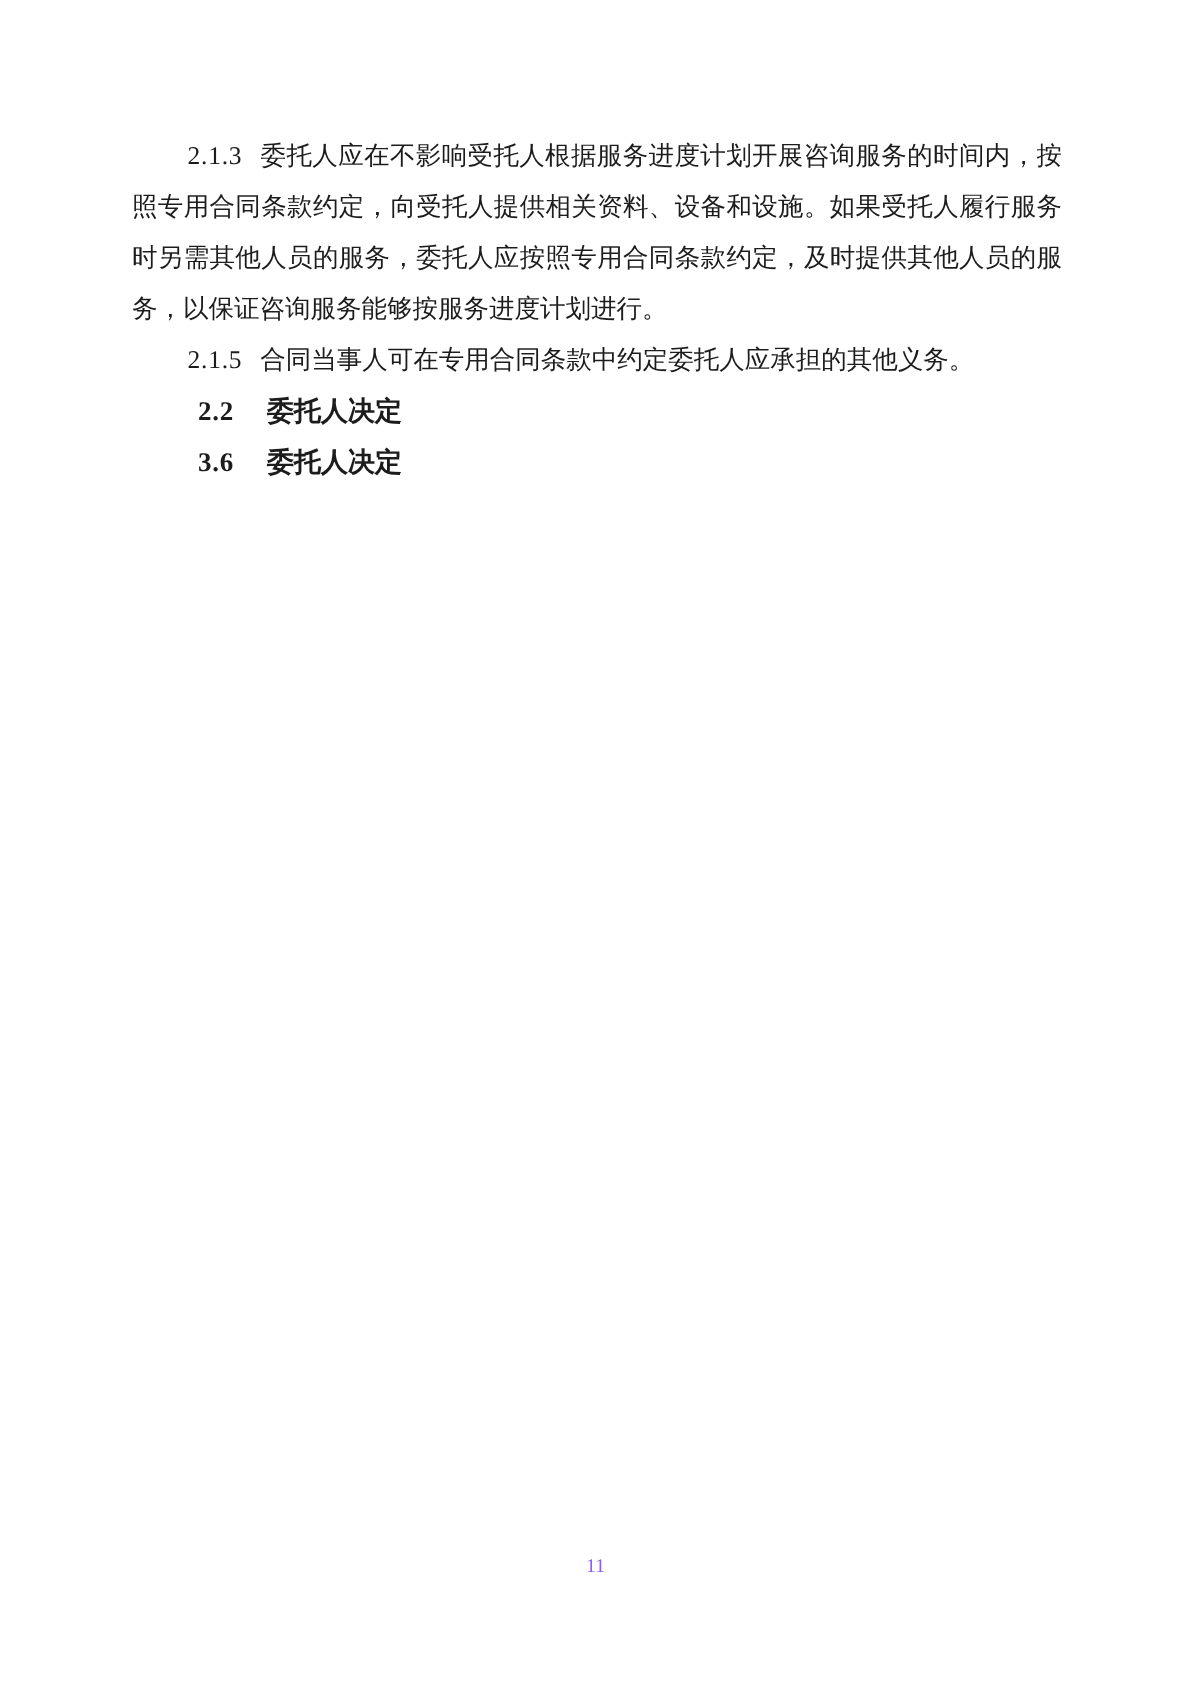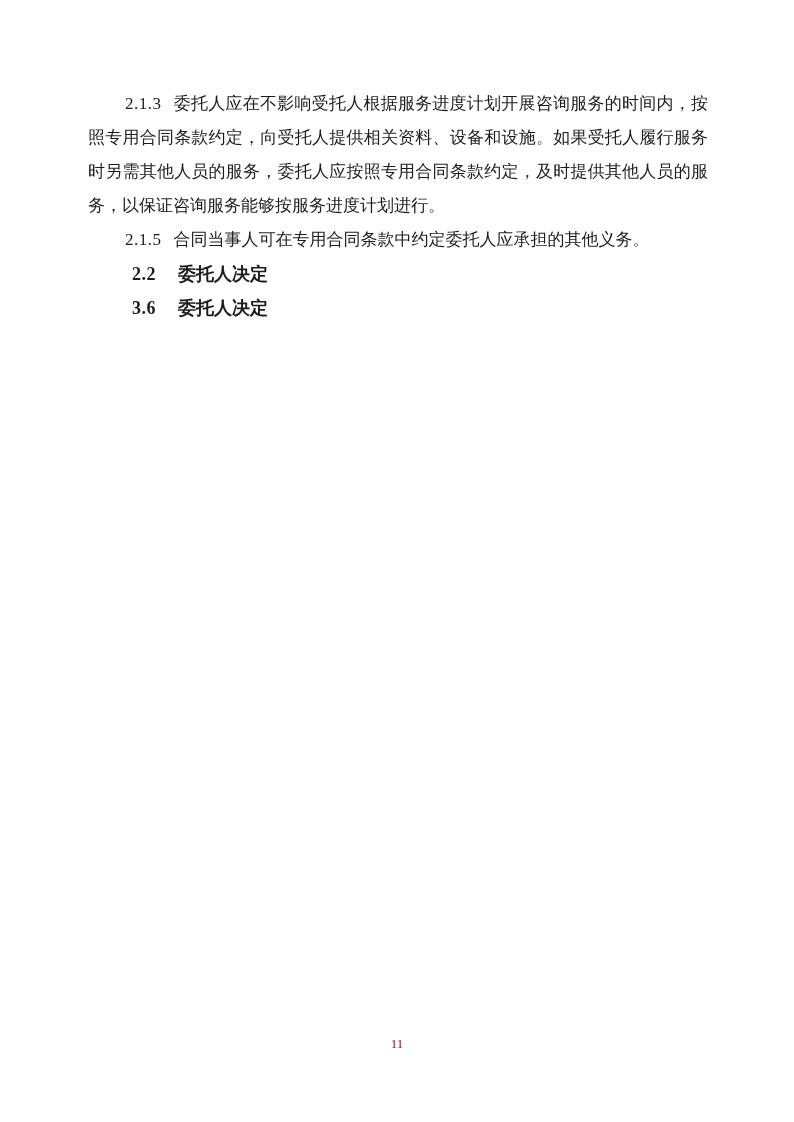--- a/index.html
+++ b/index.html
@@ -49,21 +49,21 @@
     font-family: "Liberation Serif", "DejaVu Serif", serif;
   }
   .page-number {
     position: absolute;
     top: 1034px;
     left: 0;
     width: 100%;
     text-align: center;
     font-size: 13px;
     line-height: 20px;
-    color: #7f1d1d;
+    color: #8b5cf6;
   }
 </style>
 </head>
 <body>
 
 <main class="doc">
     <p class="block numbered"><span class="num">2.1.3</span><span class="txt">委托人应在不影响受托人根据服务进度计划开展咨询服务的时间内，按照专用合同条款约定，向受托人提供相关资料、设备和设施。如果受托人履行服务时另需其他人员的服务，委托人应按照专用合同条款约定，及时提供其他人员的服务，以保证咨询服务能够按服务进度计划进行。</span></p>
     <p class="block numbered"><span class="num">2.1.5</span><span class="txt">合同当事人可在专用合同条款中约定委托人应承担的其他义务。</span></p>
     <h2 class="block heading"><span class="num">2.2</span><span class="txt">委托人决定</span></h2>
     <h2 class="block heading"><span class="num">3.6</span><span class="txt">委托人决定</span></h2>

